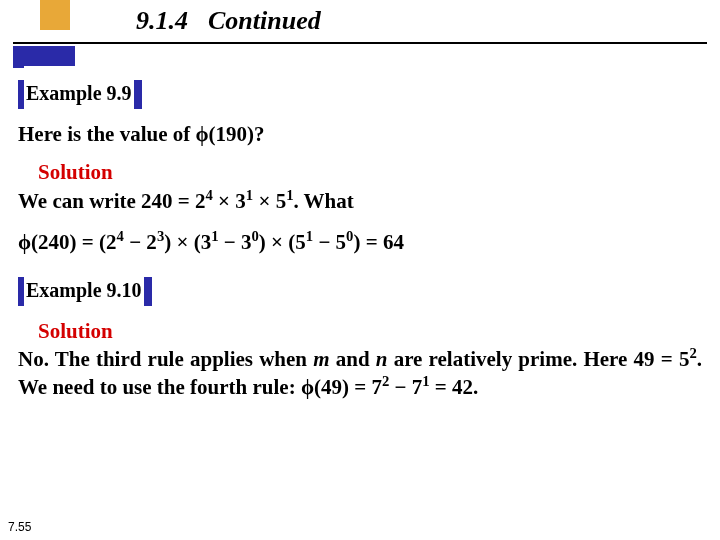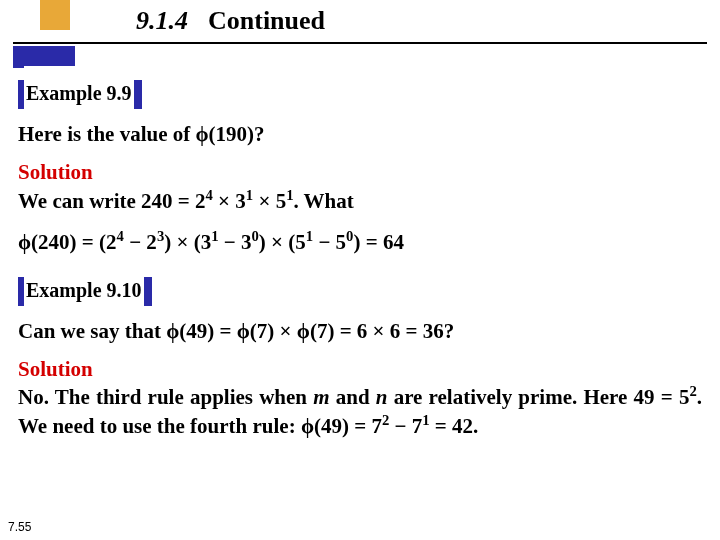--- a/index.html
+++ b/index.html
@@ -32,20 +32,21 @@
     font-style: italic;
     color: #000;
     margin-left: 40px;
   }
   .section-title {
     position: absolute;
     left: 208px;
     top: 6px;
     font-size: 26px;
     font-weight: bold;
+    font-style: italic;
     color: #000;
   }
   .hr-line {
     position: absolute;
     left: 13px;
     top: 42px;
     width: 694px;
     height: 2px;
     background: #000;
   }
@@ -80,20 +81,21 @@
     font-size: 21px;
     font-weight: bold;
     color: #000;
     margin-bottom: 12px;
     line-height: 1.25;
   }
   .solution-label {
     color: #d40000;
     font-weight: bold;
     font-size: 21px;
+    margin-left: 20px;
   }
   .formula {
     font-size: 21px;
     font-weight: bold;
     text-align: left;
     margin: 14px 0 22px 0;
   }
   sup { font-size: 0.7em; }
   .phi { font-family: "Times New Roman", serif; }
   .justify { text-align: justify; }
@@ -136,23 +138,20 @@
 
   <div class="formula">
     <span>ϕ(240) = (2</span><sup>4</sup><span> − 2</span><sup>3</sup><span>) × (3</span><sup>1</sup><span> − 3</span><sup>0</sup><span>) × (5</span><sup>1</sup><span> − 5</span><sup>0</sup><span>) = 64</span>
   </div>
 
   <div class="block2">
     <div class="example-box">
       <span>Example 9.10</span>
     </div>
 
-    <div class="para">
-      <span>Can we say that </span><span class="phi">ϕ</span><span>(49) = </span><span class="phi">ϕ</span><span>(7) × </span><span class="phi">ϕ</span><span>(7) = 6 × 6 = 36?</span>
-    </div>
 
     <div class="para justify">
       <span class="solution-label">Solution</span><br>
       <span>No. The third rule applies when </span><em class="var">m</em><span> and </span><em class="var">n</em><span> are relatively prime. Here 49 = 5</span><sup>2</sup><span>. We need to use the fourth rule: </span><span class="phi">ϕ</span><span>(49) = 7</span><sup>2</sup><span> − 7</span><sup>1</sup><span> = 42.</span>
     </div>
   </div>
 
 </div>
 
 <div class="page-num">7.55</div>

